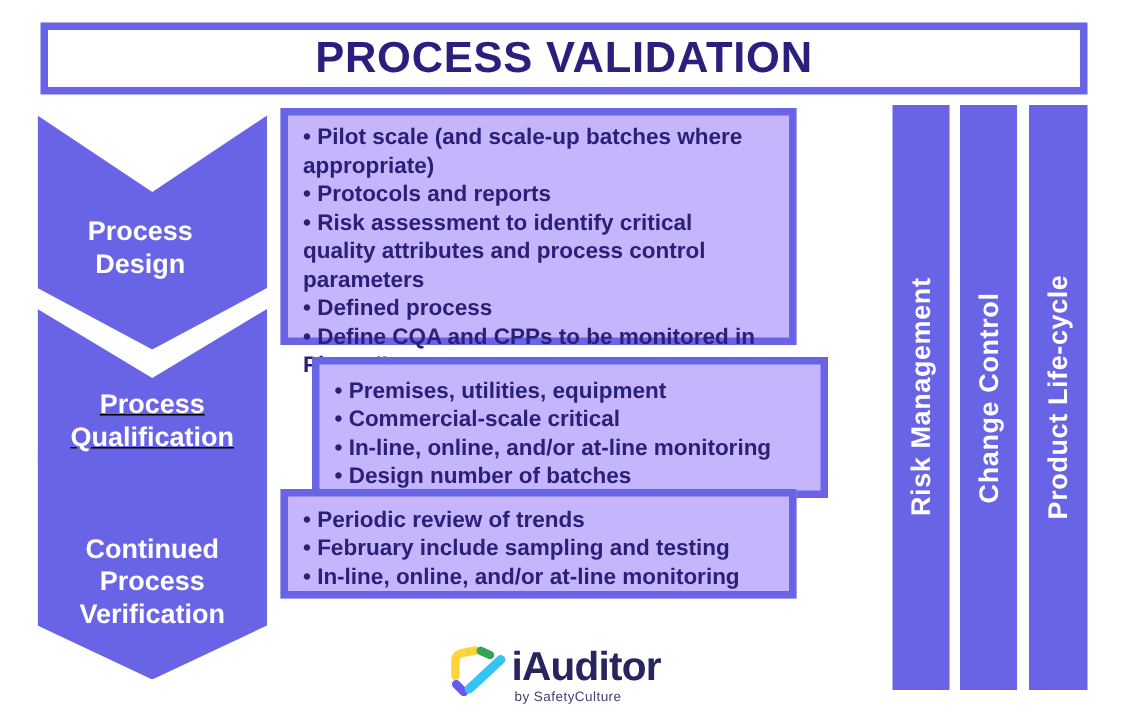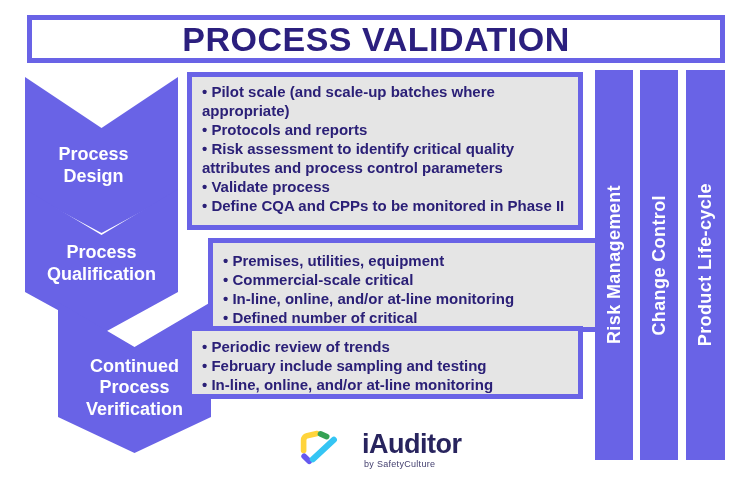--- a/index.html
+++ b/index.html
@@ -18,21 +18,21 @@
   .title-box {
     position: absolute;
     left: 27px; top: 15px;
     width: 698px; height: 48px;
     border: 5px solid #6963e6;
     background: #ffffff;
     display: flex; align-items: center; justify-content: center;
   }
   .title-text {
     color: #2b1f7e;
-    font-size: 34px;
+    font-size: 29px;
     font-weight: bold;
     letter-spacing: 0.5px;
     white-space: nowrap;
   }
 
   
   .chevron {
     position: absolute;
     left: 25px;
     width: 153px;
@@ -41,44 +41,44 @@
     align-items: center;
     justify-content: center;
     text-align: center;
   }
   .chevron-1 {
     top: 77px; height: 156px;
     clip-path: polygon(0 0, 50% 51px, 100% 0, 100% calc(100% - 41px), 50% 100%, 0 calc(100% - 41px));
     padding: 52px 20px 30px 4px;
   }
   .chevron-2 {
-    top: 189px; height: 145px;
+    top: 206px; height: 145px;
     clip-path: polygon(0 0, 50% 46px, 100% 0, 100% calc(100% - 42px), 50% 100%, 0 calc(100% - 42px));
     padding: 46px 4px 42px 4px;
+    text-decoration: underline;
   }
   .chevron-3 {
     top: 302px; height: 151px;
     clip-path: polygon(0 0, 50% 45px, 100% 0, 100% calc(100% - 36px), 50% 100%, 0 calc(100% - 36px));
     padding: 45px 4px 24px 4px;
-    margin-left: 33px;
   }
   .chevron-label {
     color: #ffffff;
     font-size: 18px;
     font-weight: bold;
     line-height: 1.2;
   }
 
   
   .content-box {
     position: absolute;
     left: 187px;
-    width: 396px;
+    width: 344px;
     border: 5px solid #6963e6;
-    background: #e5e5e5;
+    background: #c4b5fd;
     padding: 5px 12px 16px 10px;
   }
   .box-1 { top: 72px;  height: 158px; }
   .box-2 { top: 238px; height: 94px; padding-top: 8px; margin-left: 21px; }
   .box-3 { top: 326px; height: 73px; padding-top: 6px; }
   .bullet {
     color: #2b2077;
     font-size: 15px;
     font-weight: bold;
     line-height: 19px;
@@ -106,21 +106,21 @@
     letter-spacing: 0.4px;
     white-space: nowrap;
   }
 
   
   .logo {
     position: absolute;
     left: 299px; top: 430px;
     display: flex;
     align-items: flex-start;
-    gap: 22px;
+    gap: 1px;
   }
   .logo-icon { width: 41px; height: 41px; }
   .logo-textwrap { display: flex; flex-direction: column; padding-top: 1px; }
   .logo-name {
     color: #28245e;
     font-size: 27px;
     font-weight: bold;
     line-height: 27px;
     letter-spacing: -0.5px;
   }
@@ -149,28 +149,28 @@
     <span class="chevron-label">Process Qualification</span>
   </div>
   <div class="chevron chevron-3">
     <span class="chevron-label">Continued Process Verification</span>
   </div>
 
   <div class="content-box box-1">
     <div class="bullet">• Pilot scale (and scale-up batches where appropriate)</div>
     <div class="bullet">• Protocols and reports</div>
     <div class="bullet">• Risk assessment to identify critical quality attributes and process control parameters</div>
-    <div class="bullet">• Validate process</div>
+    <div class="bullet">• Defined process</div>
     <div class="bullet">• Define CQA and CPPs to be monitored in Phase II</div>
   </div>
   <div class="content-box box-2">
     <div class="bullet">• Premises, utilities, equipment</div>
     <div class="bullet">• Commercial-scale critical</div>
     <div class="bullet">• In-line, online, and/or at-line monitoring</div>
-    <div class="bullet">• Defined number of critical</div>
+    <div class="bullet">• Design number of batches</div>
   </div>
   <div class="content-box box-3">
     <div class="bullet">• Periodic review of trends</div>
     <div class="bullet">• February include sampling and testing</div>
     <div class="bullet">• In-line, online, and/or at-line monitoring</div>
   </div>
 
   <div class="vbar vbar-1">
     <span class="vbar-label">Risk Management</span>
   </div>

